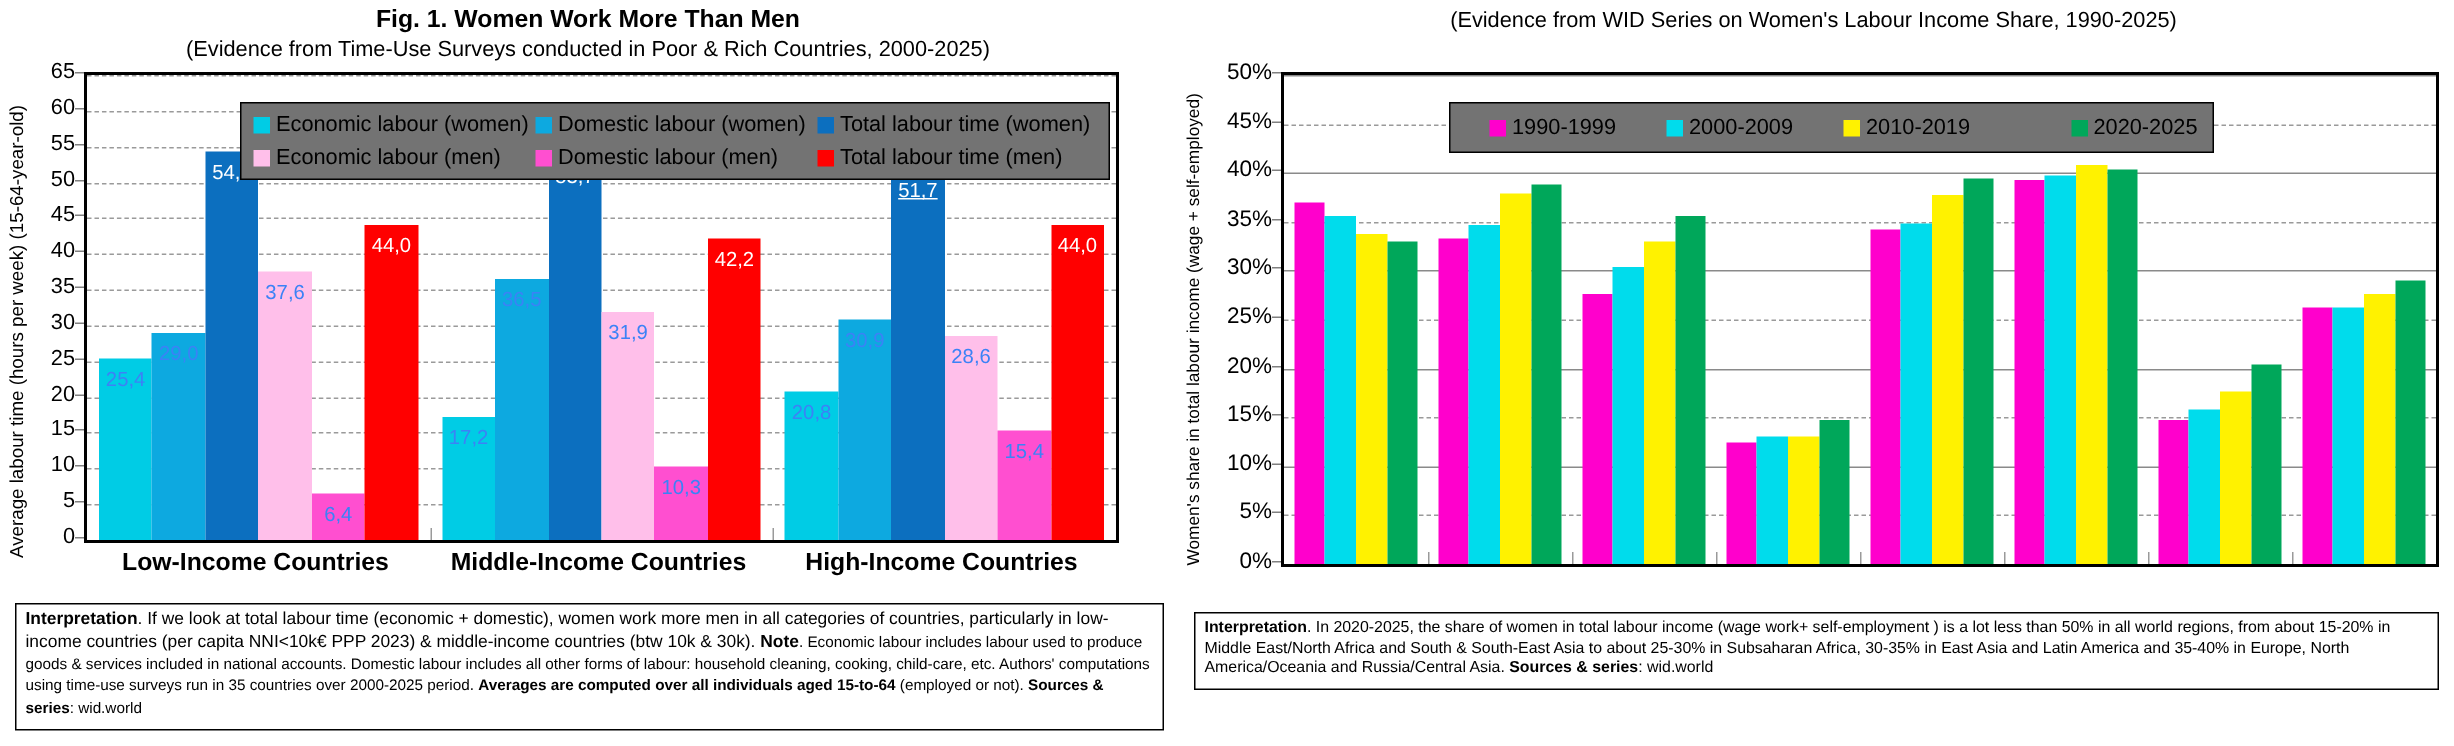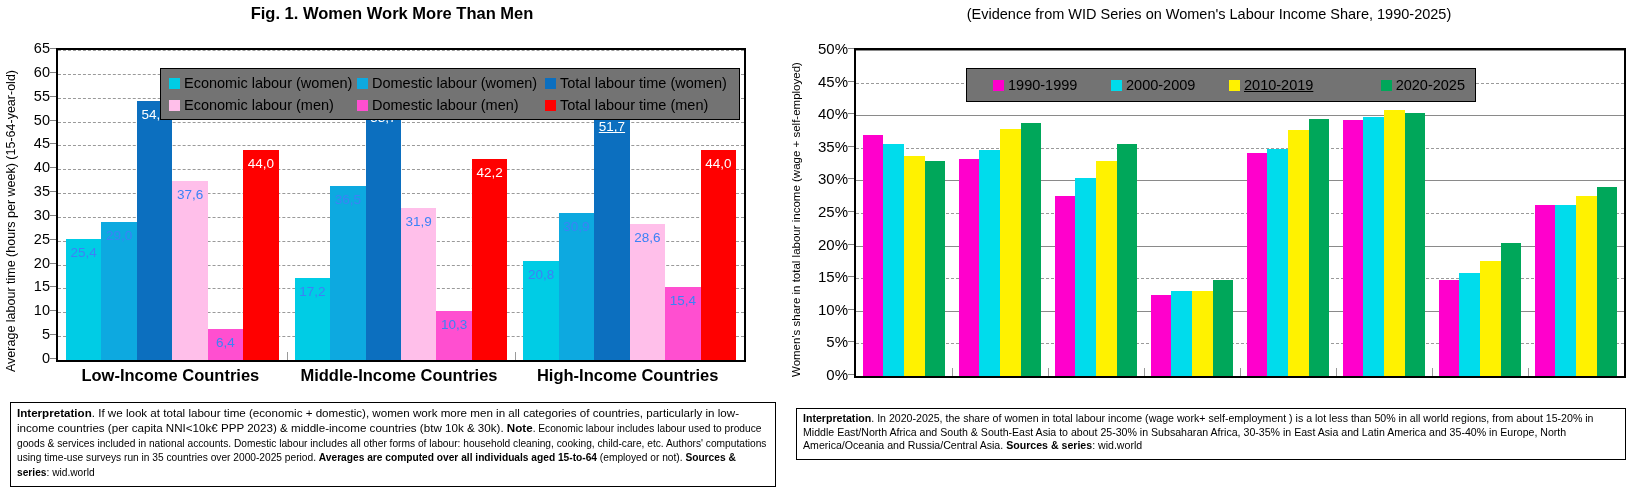--- a/index.html
+++ b/index.html
@@ -45,20 +45,21 @@
   b{font-weight:bold;}
 </style>
 </head>
 <body>
 
 <div class="root">
 
   <div class="panel panel-left">
 
     <div class="fig-title">Fig. 1. Women Work More Than Men</div>
+    <div class="fig-sub">(Evidence from Time-Use Surveys conducted in Poor &amp; Rich Countries, 2000-2025)</div>
 
     <div class="chart-area" style="position:absolute;left:0;top:46px;width:786px;height:345px;">
       <div class="ylabel" style="left:4px;top:10px;height:330px;width:16px;">Average labour time (hours per week) (15-64-year-old)</div>
       <div id="f1-yticks" style="position:absolute;left:20px;top:0;width:30px;height:345px;">
           <div class="ytick" style="top: 312px;">0</div>
           <div class="tickmark" style="top: 312px; right: -6px; width: 6px;"></div>
           <div class="ytick" style="top: 288.154px;">5</div>
           <div class="tickmark" style="top: 288.154px; right: -6px; width: 6px;"></div>
           <div class="ytick" style="top: 264.308px;">10</div>
           <div class="tickmark" style="top: 264.308px; right: -6px; width: 6px;"></div>
@@ -264,21 +265,21 @@
     <div class="legend" style="left: 180px; top: 22px; width: 510px; padding: 5px 8px 5px 26px;">
           <div class="legend-row">
             <div class="legend-item" style="width: 118px;">
               <span class="swatch" style="background: rgb(255, 0, 204);"></span>
               <span>1990-1999</span>
             </div>
             <div class="legend-item" style="width: 118px;">
               <span class="swatch" style="background: rgb(0, 220, 236);"></span>
               <span>2000-2009</span>
             </div>
-            <div class="legend-item" style="width: 118px; text-decoration: underline;">
+            <div class="legend-item" style="width: 118px;">
               <span class="swatch" style="background: rgb(255, 242, 0);"></span>
               <span>2010-2019</span>
             </div>
             <div class="legend-item" style="width: 118px; justify-content: flex-end;">
               <span class="swatch" style="background: rgb(0, 167, 90);"></span>
               <span>2020-2025</span>
             </div>
           </div>
         </div>
       </div>

